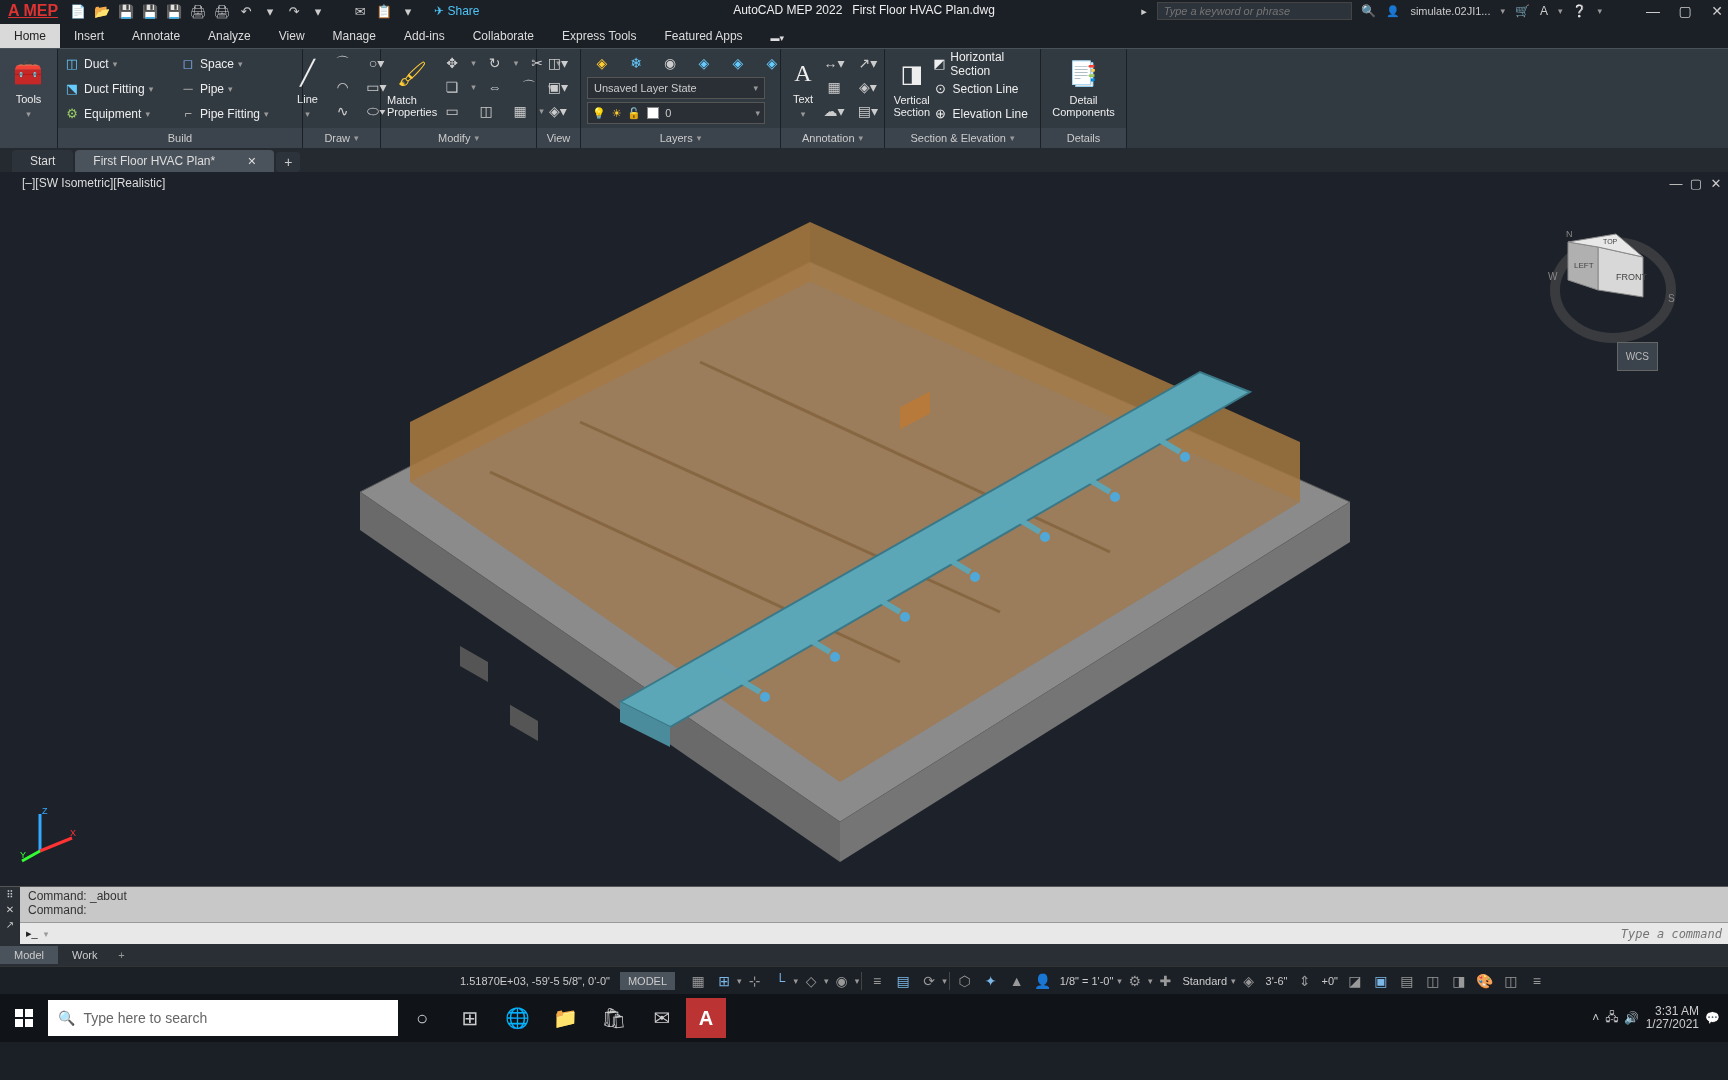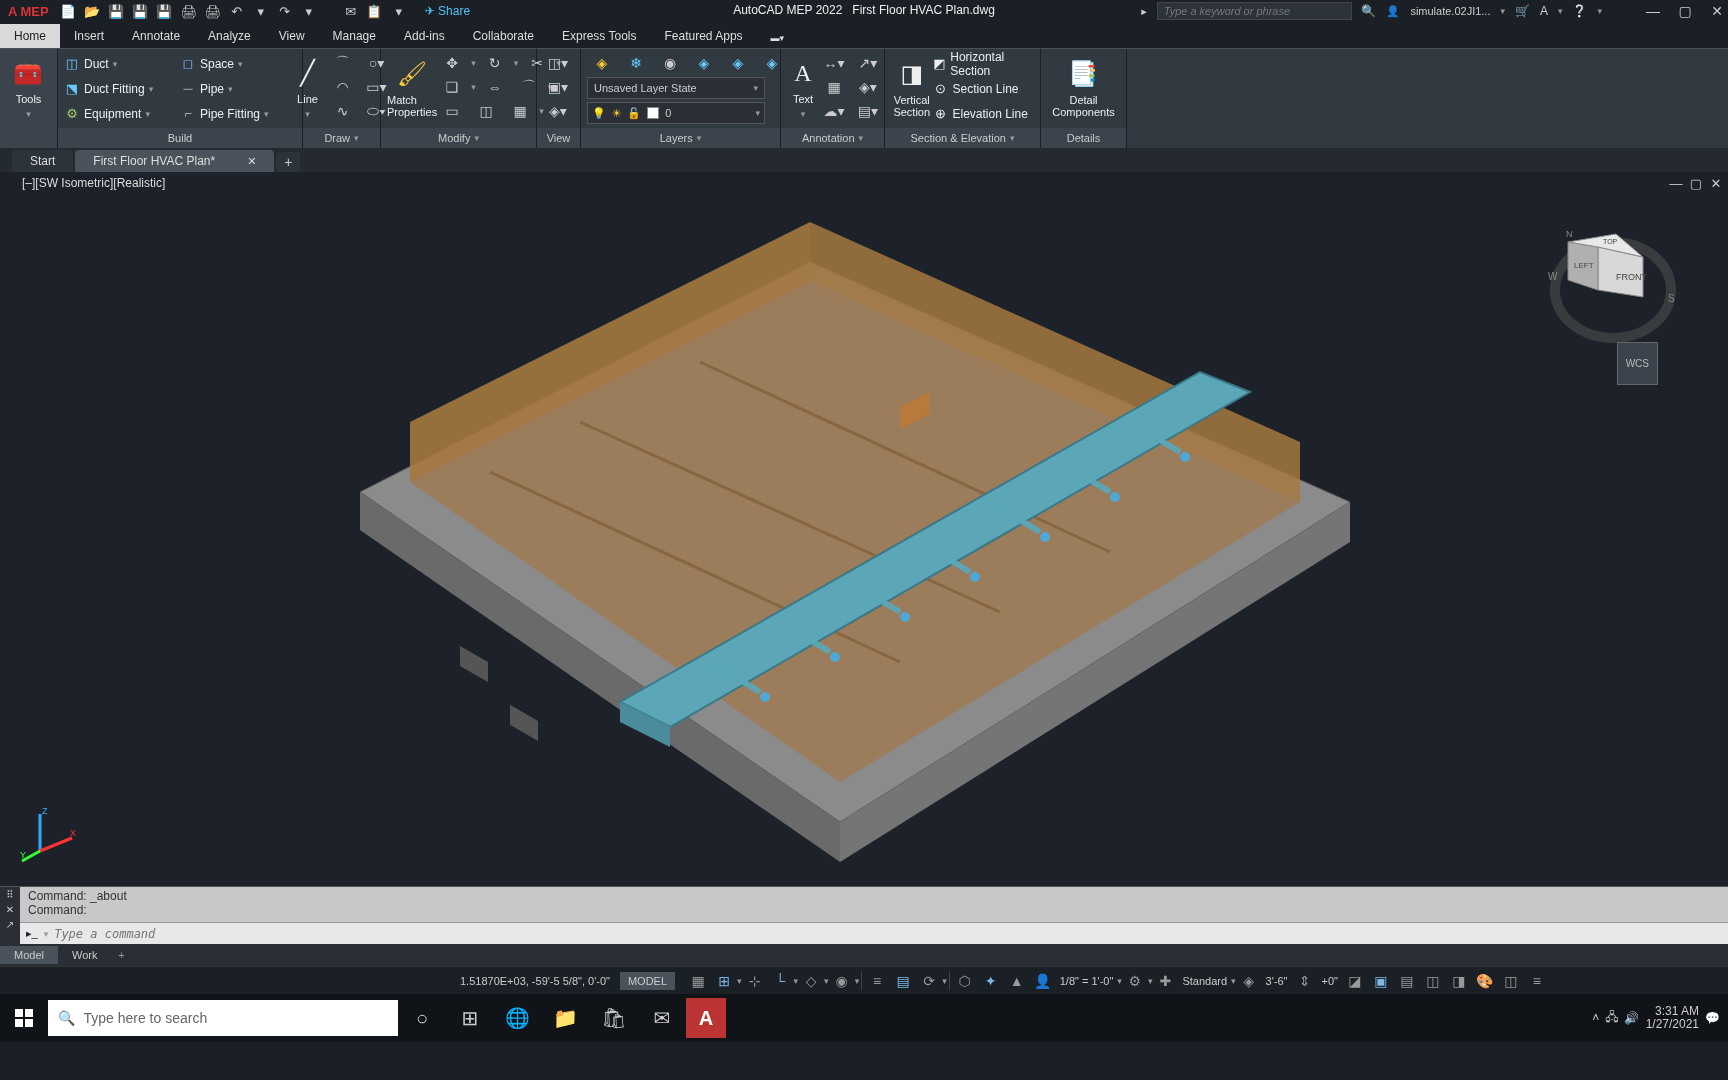--- a/index.html
+++ b/index.html
@@ -1,20 +1,20 @@
 <!DOCTYPE html>
 <html><head>
 <meta charset="utf-8">
 <style>
 * { margin: 0; padding: 0; box-sizing: border-box; font-family: "Segoe UI", Arial, sans-serif; }
 html, body { width: 1728px; height: 1080px; overflow: hidden; background: #1b1f26; color: #ccc; }
 
 
 .titlebar { height: 22px; background: #1b1f26; display: flex; align-items: center; font-size: 12px; }
-.titlebar .logo { color: #d33; font-weight: bold; margin: 0 8px; font-size: 13px; }
+.titlebar .logo { color: #d33; font-weight: bold; margin: 0 8px; font-size: 16px; text-decoration: underline; }
 .titlebar .qat { display: flex; gap: 8px; align-items: center; margin-left: 4px; }
 .titlebar .qat .qi { width: 16px; height: 16px; display: flex; align-items: center; justify-content: center; color: #ccc; font-size: 13px; }
 .share { color: #4fc3f7; margin-left: 10px; font-size: 12px; }
 .apptitle { position: absolute; left: 50%; transform: translateX(-50%); top: 3px; color: #eee; font-size: 12px; }
 .titlebar .right { margin-left: auto; display: flex; align-items: center; gap: 10px; }
 .searchbox { width: 195px; height: 18px; background: #2d333b; border: 1px solid #444; color: #888; font-size: 11px; font-style: italic; padding: 0 6px; }
 .usericon::before { content: "👤"; font-size: 11px; }
 .win-btn { width: 22px; height: 18px; display: flex; align-items: center; justify-content: center; color: #ccc; font-size: 14px; }
 
 
@@ -47,29 +47,29 @@
 
 
 .viewport-wrap { position: relative; height: 714px; background: #1d2129; }
 .vpcontrols-tl { position: absolute; top: 4px; left: 6px; color: #ddd; font-size: 12px; padding-left: 16px; }
 .vpcontrols-tr { position: absolute; top: 4px; right: 4px; display: flex; gap: 4px; }
 .vpcontrols-tr .wb { width: 16px; height: 14px; color: #ccc; font-size: 13px; display:flex;align-items:center;justify-content:center; }
 .viewcube { position: absolute; top: 50px; right: 50px; width: 130px; height: 130px; }
 .axis-gizmo { position: absolute; left: 20px; bottom: 20px; width: 60px; height: 60px; }
 .model3d { position: absolute; left: 280px; top: 10px; width: 1100px; height: 700px; }
 
-.wcs-label{position:absolute;top:170px;right:70px;background:#3b434c;border:1px solid #666;color:#bbb;font-size:10px;padding:15px 8px;}
+.wcs-label{position:absolute;top:170px;right:70px;background:#3b434c;border:1px solid #666;color:#bbb;font-size:10px;padding:8px 8px;}
 
 
 .cmdwin { height: 58px; background: #c8c8c8; border-top: 1px solid #555; font-family: Consolas, monospace; font-size: 12px; color: #222; display:flex; }
 .cmdwin .leftcol{width:20px;background:#2a2f36;display:flex;flex-direction:column;align-items:center;gap:4px;color:#ccc;font-size:10px;padding-top:2px;}
 .cmdwin .body{flex:1;display:flex;flex-direction:column;}
 .cmdhist { flex:1; padding: 2px 8px; color:#333; line-height:14px;}
 .cmdline { height: 22px; background: #e8e8e8; border-top: 1px solid #999; display: flex; align-items: center; padding: 0 6px; gap: 6px; }
-.cmdline input { border: 0; background: transparent; font-family: Consolas, monospace; font-size: 12px; flex: 1; font-style: italic; color: #1d4ed8; outline:none; }
+.cmdline input { border: 0; background: transparent; font-family: Consolas, monospace; font-size: 12px; flex: 1; font-style: italic; color: #1d4ed8; outline:none;text-align:right; }
 
 
 .layouttabs { height: 22px; background: #2a2f36; display: flex; align-items: center; font-size: 11px; }
 .ltab { padding: 3px 14px; color: #ccc; }
 .ltab.active { background: #4a525c; }
 .layoutplus{width:20px;color:#999;text-align:center;}
 
 
 .statusbar { height: 28px; background: #1b1f26; display: flex; align-items: center; font-size: 11px; color: #ccc; border-top:1px solid #333;}
 .statusbar .coords { margin-left: 460px; }

